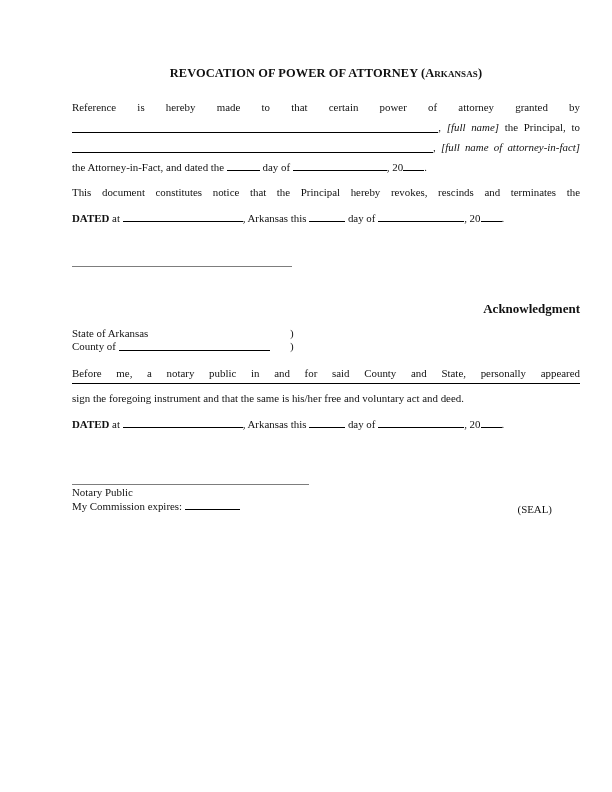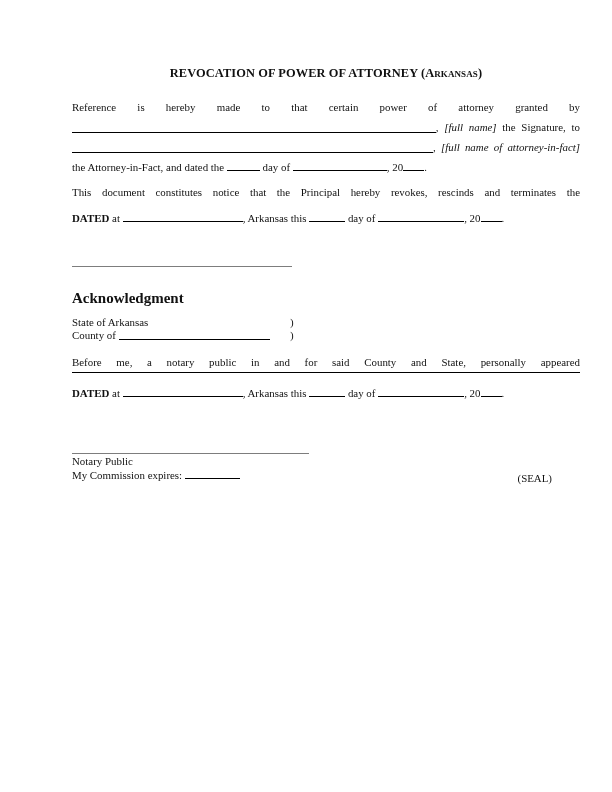--- a/index.html
+++ b/index.html
@@ -41,21 +41,21 @@
   .p1 { margin-top:17px; }
   .p2 { margin-top:5px; }
   .dated1 { margin-top:6px; line-height:20px; }
   .ws2 { word-spacing:2.5px; }
   .ws3 { word-spacing:3px; }
 
   .sig-block { margin-top:38px; }
   .sig-rule { width:220px; height:0; border-top:1px solid #7d7d7d; }
   .sig-label { font-weight:bold; line-height:13px; margin-top:1px; }
 
-  .ack-heading { margin-top:24px; text-align:left; font-weight:bold; font-size:15px; line-height:14px; }
+  .ack-heading { margin-top:35px; text-align:right; font-weight:bold; font-size:13px; line-height:14px; }
 
   .ack-rows { margin-top:11px; }
   .ack-row { display:flex; align-items:baseline; line-height:13px; }
   .ack-left { width:198px; display:flex; align-items:baseline; }
   .ack-left .fill { margin-bottom:2px; }
   .paren { margin-left:20px; }
 
   .p3 { margin-top:10px; }
   .dated2 { margin-top:6px; line-height:20px; }
 
@@ -71,21 +71,21 @@
   <div class="content">
 
     <div class="title"><span class="pre">REVOCATION OF POWER OF ATTORNEY (</span><span class="sc">Arkansas</span><span>)</span></div>
 
     <div class="para p1">
       <div class="jline">Reference is hereby made to that certain power of attorney granted by</div>
       <div class="fline">
         <span class="fill"></span>
           <span class="pre ws3">, </span>
           <span class="it pre ws3">[full name]</span>
-          <span class="pre ws3"> the Signature, to</span>
+          <span class="pre ws3"> the Principal, to</span>
       </div>
       <div class="fline">
         <span class="fill"></span>
           <span class="pre ws2">, </span>
           <span class="it pre ws2">[full name of attorney-in-fact]</span>
       </div>
       <div class="nline"><span class="pre">the Attorney-in-Fact, and dated the </span><span class="blank w33"></span><span class="pre"> day of </span><span class="blank w94"></span><span class="pre">, 20</span><span class="blank w21"></span><span class="pre">.</span></div>
     </div>
 
     <div class="para p2">
@@ -114,20 +114,21 @@
           </span>
           <span class="paren">)</span>
       </div>
     </div>
 
     <div class="para p3">
       <div class="jline">Before me, a notary public in and for said County and State, personally appeared</div>
       <div class="fline">
         <span class="fill"></span>
       </div>
+      <div class="nline">sign the foregoing instrument and that the same is his/her free and voluntary act and deed.</div>
     </div>
 
     <div class="dated2"><span class="b">DATED</span><span class="pre"> at </span><span class="blank w120"></span><span class="pre">, Arkansas this </span><span class="blank w36"></span><span class="pre"> day of </span><span class="blank w86"></span><span class="pre">, 20</span><span class="blank w21"></span><span class="pre">.</span></div>
 
     <div class="notary-block">
       <span class="seal">(SEAL)</span>
       <div class="notary-rule"></div>
       <div class="notary-line">Notary Public</div>
       <div class="notary-line"><span class="pre">My Commission expires: </span><span class="blank w55"></span></div>
     </div>

